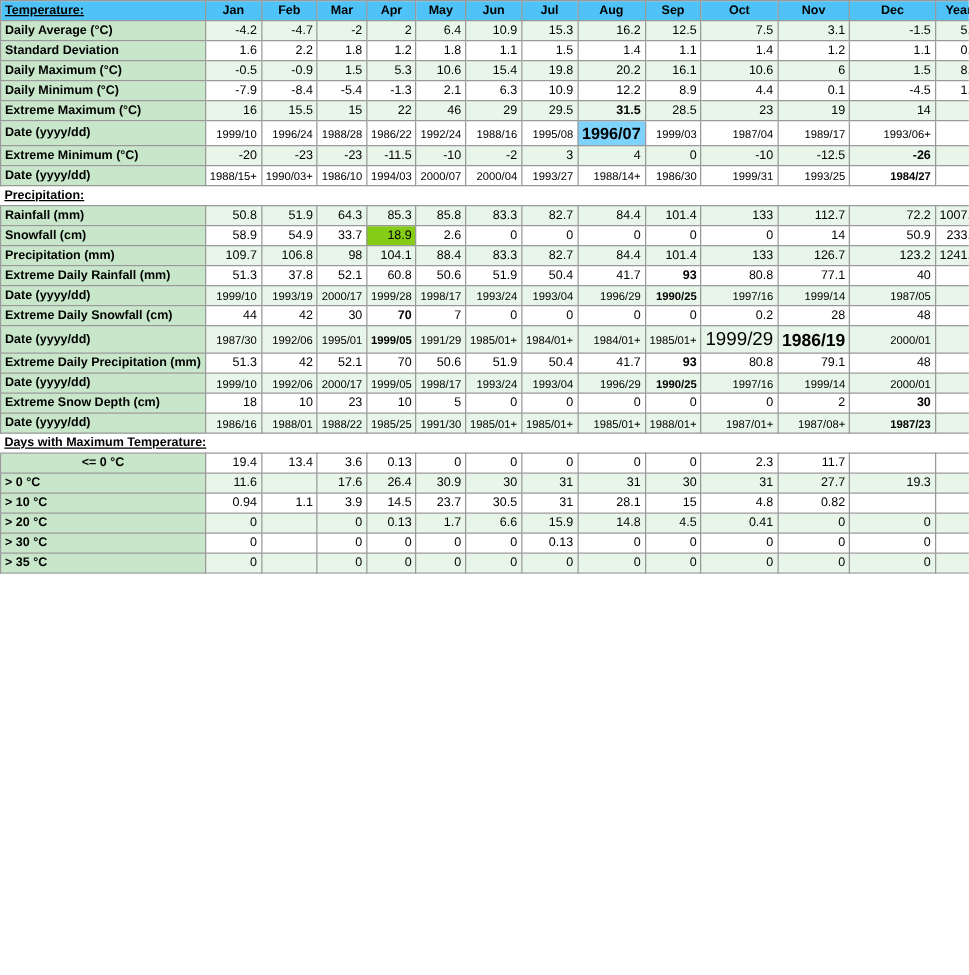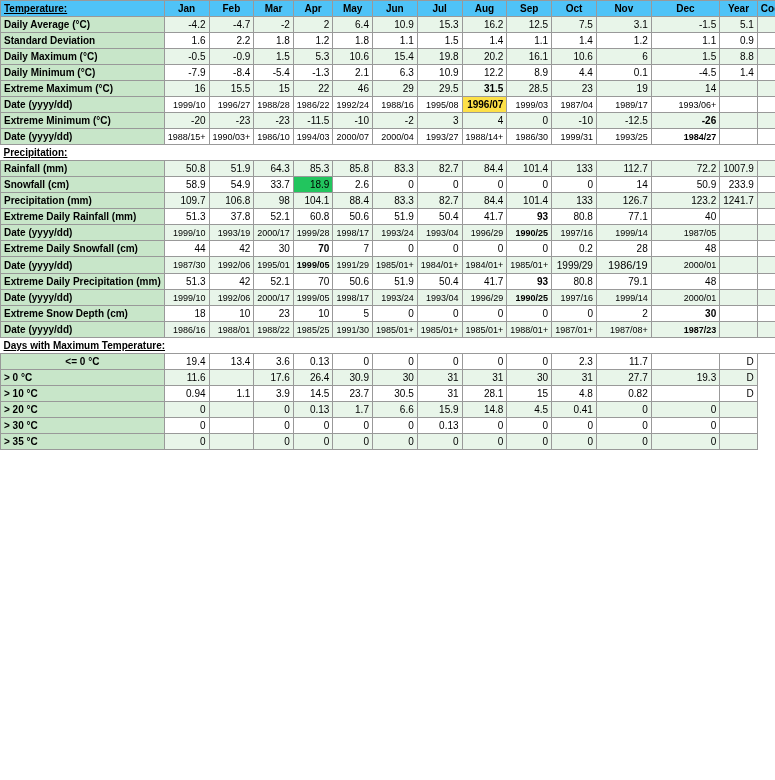--- a/index.html
+++ b/index.html
@@ -114,27 +114,27 @@
         <td style="background: rgb(232, 245, 233);">28.5</td>
         <td style="background: rgb(232, 245, 233);">23</td>
         <td style="background: rgb(232, 245, 233);">19</td>
         <td style="background: rgb(232, 245, 233);">14</td>
         <td style="background: rgb(232, 245, 233);"></td>
         <td style="background: rgb(232, 245, 233);"></td>
       </tr>
       <tr style="background: rgb(255, 255, 255);">
         <td class="label-cell" style="background: rgb(200, 230, 201); font-weight: bold; text-align: left;">Date (yyyy/dd)</td>
         <td style="background: rgb(255, 255, 255); font-size: 9px;">1999/10</td>
-        <td style="background: rgb(255, 255, 255); font-size: 9px;">1996/27</td>
+        <td style="background: rgb(255, 255, 255); font-size: 9px;">1996/24</td>
         <td style="background: rgb(255, 255, 255); font-size: 9px;">1988/28</td>
         <td style="background: rgb(255, 255, 255); font-size: 9px;">1986/22</td>
         <td style="background: rgb(255, 255, 255); font-size: 9px;">1992/24</td>
         <td style="background: rgb(255, 255, 255); font-size: 9px;">1988/16</td>
         <td style="background: rgb(255, 255, 255); font-size: 9px;">1995/08</td>
-        <td style="background: #fde047; font-weight: bold; font-size: 10px;">1996/07</td>
+        <td style="background: #7dd3fc; font-weight: bold; font-size: 13px;">1996/07</td>
         <td style="background: rgb(255, 255, 255); font-size: 9px;">1999/03</td>
         <td style="background: rgb(255, 255, 255); font-size: 9px;">1987/04</td>
         <td style="background: rgb(255, 255, 255); font-size: 9px;">1989/17</td>
         <td style="background: rgb(255, 255, 255); font-size: 9px;">1993/06+</td>
         <td style="background: rgb(255, 255, 255); font-size: 9px;"></td>
         <td style="background: rgb(255, 255, 255); font-size: 9px;"></td>
       </tr>
       <tr style="background: rgb(232, 245, 233);">
         <td class="label-cell" style="background: rgb(200, 230, 201); font-weight: bold; text-align: left;">Extreme Minimum (°C)</td>
         <td style="background: rgb(232, 245, 233);">-20</td>
@@ -187,21 +187,21 @@
         <td style="background: rgb(232, 245, 233);">112.7</td>
         <td style="background: rgb(232, 245, 233); padding-left: 45px;">72.2</td>
         <td style="background: rgb(232, 245, 233);">1007.9</td>
         <td style="background: rgb(232, 245, 233);">D</td>
       </tr>
       <tr style="background: rgb(255, 255, 255);">
         <td class="label-cell" style="background: rgb(200, 230, 201); font-weight: bold; text-align: left;">Snowfall (cm)</td>
         <td style="background: rgb(255, 255, 255);">58.9</td>
         <td style="background: rgb(255, 255, 255);">54.9</td>
         <td style="background: rgb(255, 255, 255);">33.7</td>
-        <td style="background: #22c55e;">18.9</td>
+        <td style="background: #84cc16;">18.9</td>
         <td style="background: rgb(255, 255, 255);">2.6</td>
         <td style="background: rgb(255, 255, 255);">0</td>
         <td style="background: rgb(255, 255, 255);">0</td>
         <td style="background: rgb(255, 255, 255);">0</td>
         <td style="background: rgb(255, 255, 255);">0</td>
         <td style="background: rgb(255, 255, 255);">0</td>
         <td style="background: rgb(255, 255, 255);">14</td>
         <td style="background: rgb(255, 255, 255);">50.9</td>
         <td style="background: rgb(255, 255, 255);">233.9</td>
         <td style="background: rgb(255, 255, 255);">D</td>
@@ -278,22 +278,22 @@
         <td class="label-cell" style="background: rgb(200, 230, 201); font-weight: bold; text-align: left;">Date (yyyy/dd)</td>
         <td style="background: rgb(232, 245, 233); font-size: 9px;">1987/30</td>
         <td style="background: rgb(232, 245, 233); font-size: 9px;">1992/06</td>
         <td style="background: rgb(232, 245, 233); font-size: 9px;">1995/01</td>
         <td style="background: rgb(232, 245, 233); font-weight: bold; font-size: 9px;">1999/05</td>
         <td style="background: rgb(232, 245, 233); font-size: 9px;">1991/29</td>
         <td style="background: rgb(232, 245, 233); font-size: 9px;">1985/01+</td>
         <td style="background: rgb(232, 245, 233); font-size: 9px;">1984/01+</td>
         <td style="background: rgb(232, 245, 233); font-size: 9px;">1984/01+</td>
         <td style="background: rgb(232, 245, 233); font-size: 9px;">1985/01+</td>
-        <td style="background: rgb(232, 245, 233); font-size: 10px; margin-top: 48px;">1999/29</td>
-        <td style="background: rgb(232, 245, 233); font-size: 11px;">1986/19</td>
+        <td style="background: rgb(232, 245, 233); font-size: 15px; margin-top: 48px;">1999/29</td>
+        <td style="background: rgb(232, 245, 233); font-size: 14px; font-weight: bold;">1986/19</td>
         <td style="background: rgb(232, 245, 233); font-size: 9px;">2000/01</td>
         <td style="background: rgb(232, 245, 233); font-size: 9px;"></td>
         <td style="background: rgb(232, 245, 233); font-size: 9px;"></td>
       </tr>
       <tr style="background: rgb(255, 255, 255);">
         <td class="label-cell" style="background: rgb(200, 230, 201); font-weight: bold; text-align: left;">Extreme Daily Precipitation (mm)</td>
         <td style="background: rgb(255, 255, 255);">51.3</td>
         <td style="background: rgb(255, 255, 255);">42</td>
         <td style="background: rgb(255, 255, 255);">52.1</td>
         <td style="background: rgb(255, 255, 255);">70</td>

